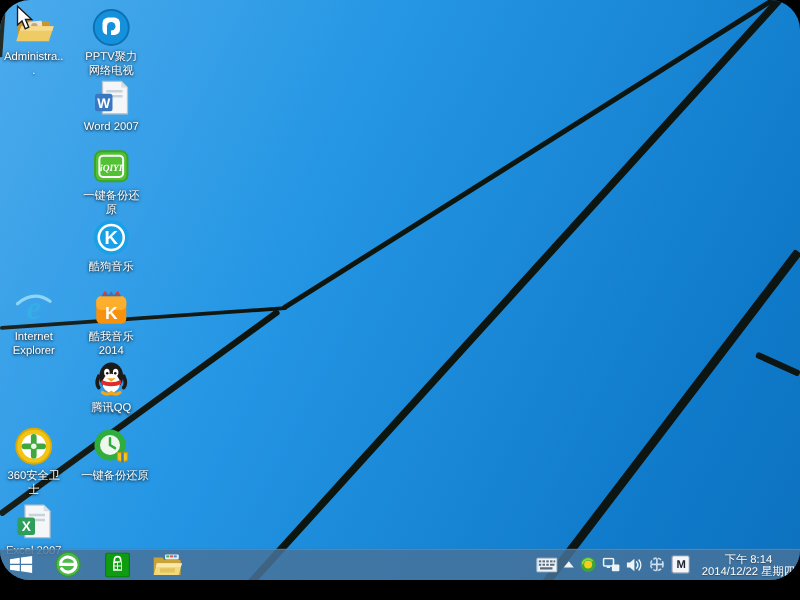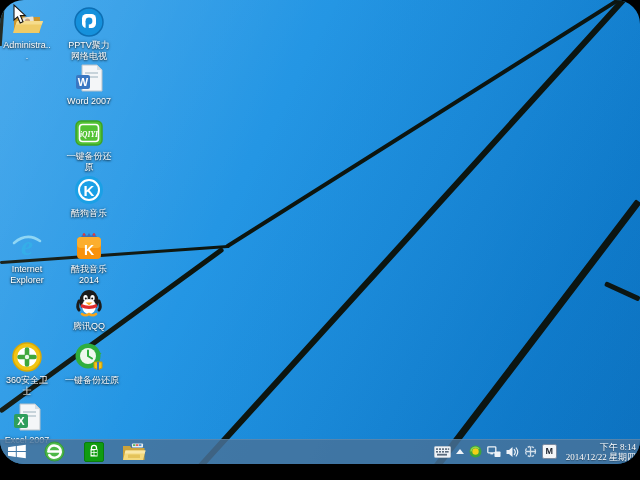--- a/index.html
+++ b/index.html
@@ -29,22 +29,22 @@
   .r1{top:6px;} .r2{top:62px;} .r3{top:117px;font-family:Liberation Serif, serif;} .r4{top:174px;}
   .r5{top:230px;} .r6{top:287px;} .r7{top:341px;} .r8{top:401px;}
   
   .taskbar{position:absolute;left:0;bottom:0;width:640px;height:25px;
     background:rgba(72,114,154,.84);box-shadow:inset 0 1px 0 rgba(255,255,255,.12);
     display:flex;align-items:center;}
   .tb-btn{width:40px;height:25px;display:flex;align-items:center;justify-content:center;}
   .start-btn{width:34px;}
   .tray{position:absolute;right:0;bottom:0;height:25px;display:flex;align-items:center;gap:5px;padding-right:4px;}
   .tray-ic{display:flex;align-items:center;justify-content:center;height:25px;}
-  .clock{margin-left:4px;text-align:right;color:#fff;font-size:9px;line-height:10px;
-    text-shadow:0 1px 1px rgba(0,0,0,.4);white-space:nowrap;font-family:Liberation Serif, serif;}
+  .clock{margin-left:4px;text-align:center;color:#fff;font-size:9px;line-height:10px;
+    text-shadow:0 1px 1px rgba(0,0,0,.4);white-space:nowrap;}
   .chev{width:0;height:0;border-left:4px solid transparent;border-right:4px solid transparent;
     border-bottom:5px solid #eef3f8;}
   .ime-box{width:13px;height:13px;background:#f4f6f8;border:1px solid #7a8aa0;border-radius:2px;
     color:#1c2430;font-size:9px;font-weight:bold;line-height:13px;text-align:center;}
   
   .cursor{position:absolute;left:13px;top:4px;z-index:50;}
 </style>
 </head>
 <body>
 

